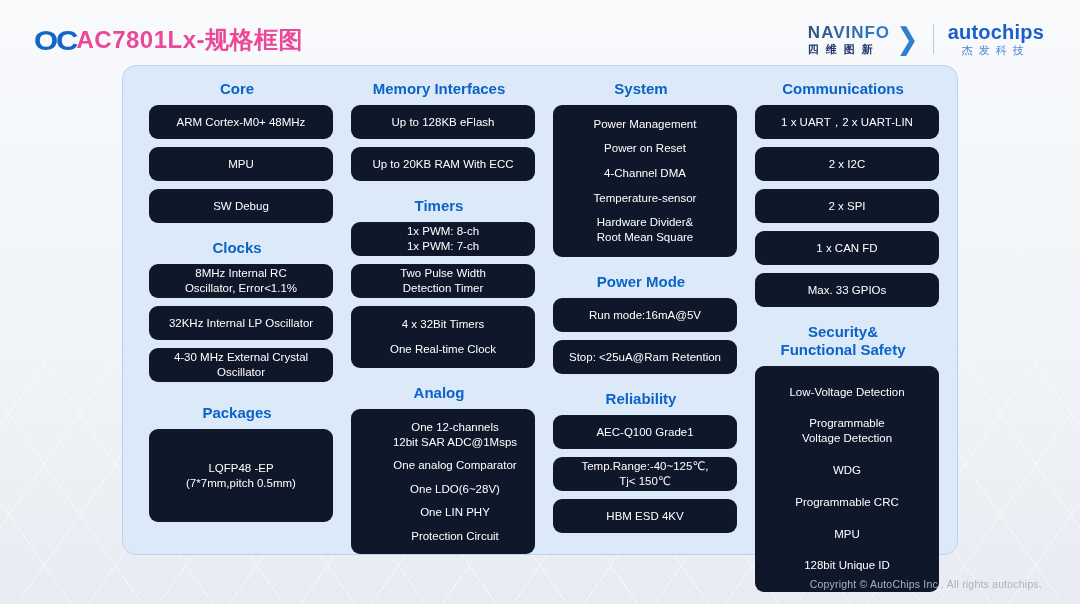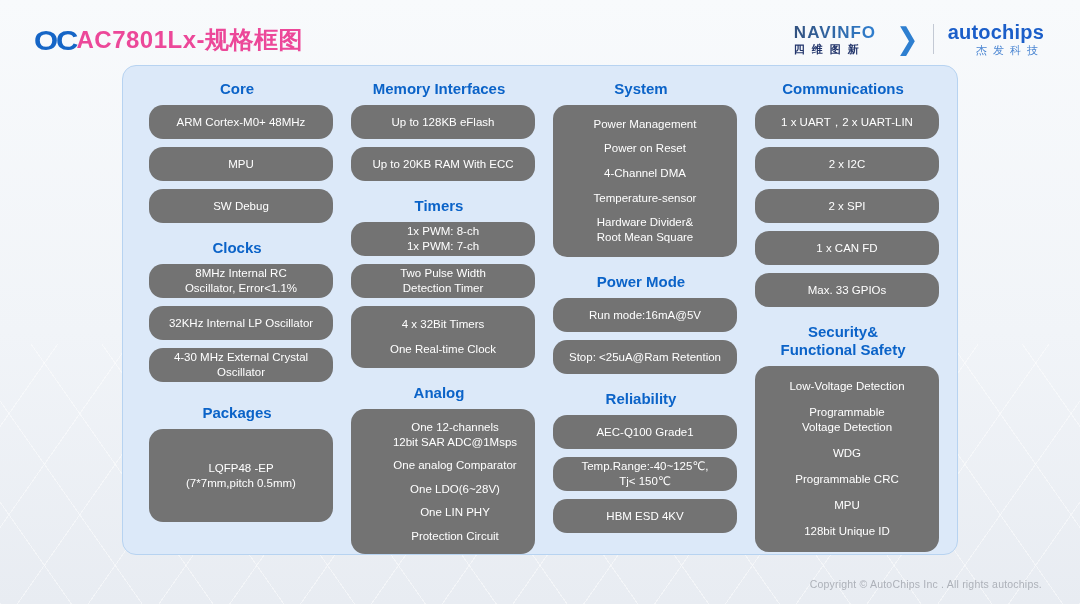--- a/index.html
+++ b/index.html
@@ -16,58 +16,58 @@
     opacity:.8;
   }
   
   .hdr-left{position:absolute;left:34px;top:24px;display:flex;align-items:center;}
   .oc-logo{
     font-weight:800;font-size:31px;letter-spacing:-2px;color:#1565c6;line-height:1;
     transform:scaleY(.92);
   }
   .page-title{font-size:24px;font-weight:bold;color:#ec4899;margin:0;letter-spacing:.5px;}
   .hdr-right{position:absolute;right:36px;top:22px;display:flex;align-items:center;gap:14px;}
-  .navinfo{display:flex;align-items:center;gap:18px;}
+  .navinfo{display:flex;align-items:center;gap:4px;}
   .navinfo-txt{display:flex;flex-direction:column;align-items:flex-start;line-height:1;}
   .navinfo-name{
     font-weight:bold;font-size:17px;letter-spacing:1px;
     background:linear-gradient(90deg,#32517f,#2f7fd0);
     -webkit-background-clip:text;background-clip:text;color:transparent;
   }
   .navinfo-cn{font-size:11px;font-weight:bold;color:#22356b;letter-spacing:7px;margin-top:3px;white-space:nowrap;}
   .navinfo-arrow{font-size:27px;font-weight:bold;color:#2e7fd0;line-height:1;margin-left:2px;transform:scaleY(1.1);}
   .logo-divider{width:1px;height:30px;background:#c3c9d4;}
-  .autochips{display:flex;flex-direction:column;align-items:flex-end;line-height:1;}
+  .autochips{display:flex;flex-direction:column;align-items:center;line-height:1;}
   .autochips-name{font-weight:bold;font-size:20px;color:#1b5ec9;letter-spacing:.2px;}
   .autochips-cn{font-size:11px;color:#4b86d2;letter-spacing:6px;margin-top:3px;white-space:nowrap;}
   
   .panel{
     position:absolute;left:122px;top:65px;width:836px;height:490px;box-sizing:border-box;
     background:#dce9f9;border:1px solid #b7d3f1;border-radius:14px;
     padding:6px 18px 0 18px;
     display:grid;grid-template-columns:repeat(4,1fr);column-gap:10px;
   }
   .column{display:flex;flex-direction:column;min-width:0;}
   .section-title{
     font-size:15px;font-weight:bold;color:#0b63c8;text-align:center;
     margin:8px 0 7px 0;line-height:1.2;white-space:nowrap;
   }
   .section-title.wrap2{white-space:normal;font-size:15px;}
   .spec-box{
-    background:#737373;color:#fff;border-radius:14px;
+    background:#0f172a;color:#fff;border-radius:9px;
     min-height:34px;margin-bottom:8px;padding:2px 4px;box-sizing:border-box;
     display:flex;flex-direction:column;align-items:center;justify-content:center;
     text-align:center;font-size:11.5px;line-height:1.3;margin-left:8px;
   }
   .spec-box .box-item{width:100%;}
   .spec-box.h62{height:62px;justify-content:space-evenly;}
   .spec-box.h93{height:93px;}
   .spec-box.h145{height:145px;justify-content:space-evenly;padding-left:28px;}
   .spec-box.h152{height:152px;justify-content:space-evenly;}
-  .spec-box.h186{height:186px;justify-content:space-evenly;}
+  .spec-box.h186{height:226px;justify-content:space-evenly;}
   .packages-gap{margin-top:14px;}
   
   .footer{
     position:absolute;right:38px;bottom:14px;
     font-size:10.5px;color:#adb1b9;letter-spacing:.2px;
   }
 </style>
 </head>
 <body>
 

